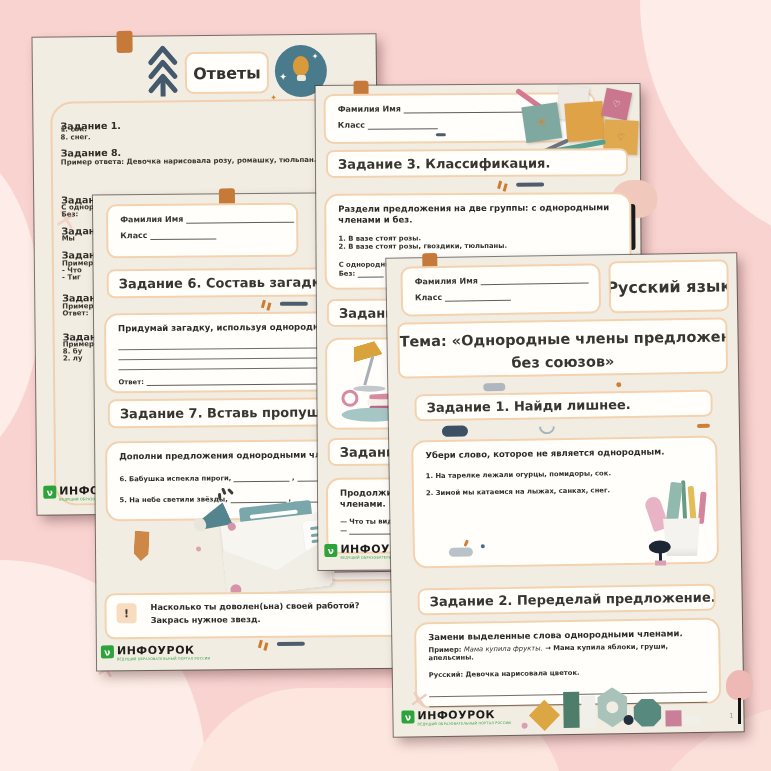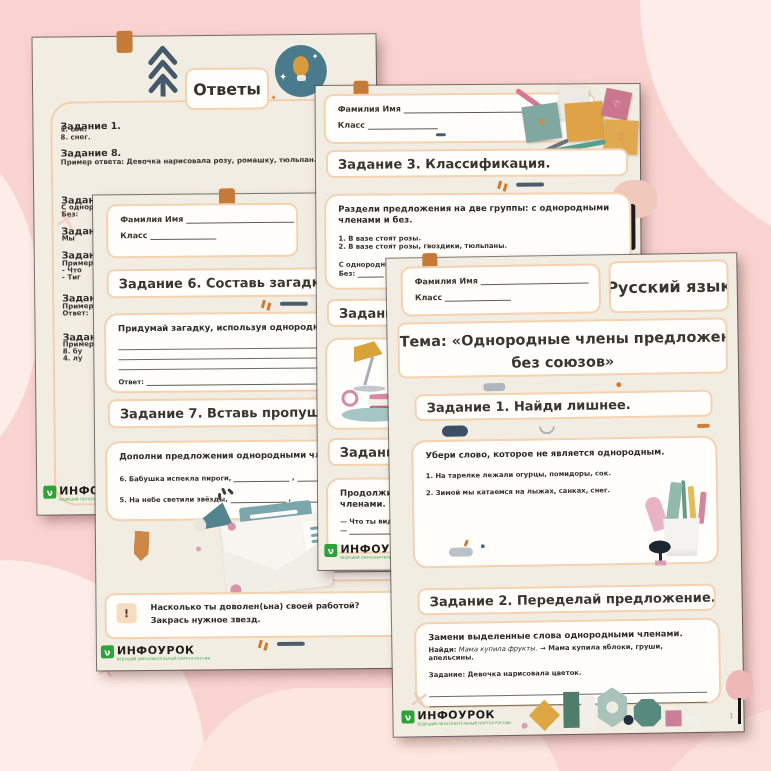--- a/index.html
+++ b/index.html
@@ -104,21 +104,21 @@
   <div class="page" style="left:35px;top:36px;width:343px;height:477px;transform:rotate(-0.6deg);z-index:1;">
     <div class="tab" style="left:84px;top:-6px;"></div>
     <div style="position:absolute;left:17px;top:64px;width:322px;height:400px;border:2px solid #f2cfae;border-radius:22px;"></div>
 
     <svg style="position:absolute;left:110px;top:6px;" width="40" height="54" viewBox="0 0 40 54" fill="none" stroke="#44596b" stroke-width="5" stroke-linecap="round" stroke-linejoin="round">
       <path d="M8 20 L20 6 L32 20"></path>
         <path d="M8 34 L20 20 L32 34"></path>
         <path d="M8 48 L20 34 L32 48"></path>
         <line x1="20" y1="38" x2="20" y2="54"></line>
     </svg>
-    <div class="otv" style="left:152px;top:32px;width:80px;height:38px;">
+    <div class="otv" style="left:152px;top:16px;width:80px;height:38px;">
       <span>Ответы</span>
     </div>
     <div class="badge" style="left:242px;top:10px;width:52px;height:52px;">
       <div class="bulb"></div>
       <div class="bulbbase"></div>
       <span class="spark" style="left:4px;top:26px;"></span>
       <span class="spark" style="left:37px;top:7px;font-size:8px;"></span>
     </div>
     <span class="spark sparkorange" style="position:absolute;left:237px;top:58px;"></span>
     <div class="xmark" style="left:20px;top:166px;transform:rotate(14deg);"></div>
@@ -137,21 +137,21 @@
       <div class="ah" style="top:135px">Задание 5.</div>
       <div class="ai" style="top:145px">Пример ответа:</div>
       <div class="ai" style="top:152px">- Что</div>
       <div class="ai" style="top:159px">- Тиг</div>
       <div class="ah" style="top:178px">Задание 6.</div>
       <div class="ai" style="top:188px">Пример ответа:</div>
       <div class="ai" style="top:195px">Ответ:</div>
       <div class="ah" style="top:217px">Задание 7.</div>
       <div class="ai" style="top:226px">Пример ответа:</div>
       <div class="ai" style="top:233px">8. бу</div>
-      <div class="ai" style="top:240px">4. лу</div>
+      <div class="ai" style="top:240px">2. лу</div>
     </div>
 
     <div class="logo" style="left:6px;top:448px;">
       <div class="ic">ν</div>
       <div>
           <div class="tx">ИНФОУРОК</div>
            <div class="tg">ВЕДУЩИЙ ОБРАЗОВАТЕЛЬНЫЙ ПОРТАЛ РОССИИ</div>
         </div>
     </div>
   </div>
@@ -367,26 +367,26 @@
       <div style="position:absolute;left:6px;top:20px;width:11px;height:5px;background:#d9a0b4;"></div>
     </div>
 
     <div class="tbox" style="left:26px;top:330px;width:298px;height:27px;">
       <span>Задание 2. Переделай предложение.</span>
     </div>
 
     <div class="cbox" style="left:22px;top:364px;width:306px;height:86px;">
       <div class="prompt">Замени выделенные слова однородными членами.</div>
       <div class="item" style="margin-top:3px;white-space:normal;">
-        <span>Найди:</span>
+        <span>Пример:</span>
         <span style="font-style:italic;font-weight:400;">Мама купила фрукты.</span>
         <span>→ Мама купила яблоки, груши, апельсины.</span>
       </div>
       <div class="item" style="margin-top:9px;">
-        <span>Задание:</span>
+        <span>Русский:</span>
         <span style="font-weight:700;">Девочка нарисовала цветок.</span>
       </div>
       <div class="wline" style="margin-top:8px;"></div>
       <div class="wline"></div>
     </div>
 
     <div class="xmark" style="left:16px;top:428px;font-size:24px;color:#ecccc3;transform:rotate(10deg);"></div>
     <div class="balldot" style="left:148px;top:456px;width:4px;height:4px;background:#3e6f8e;"></div>
     <div class="balldot" style="left:252px;top:452px;width:5px;height:5px;background:#cd7f3a;"></div>
 

